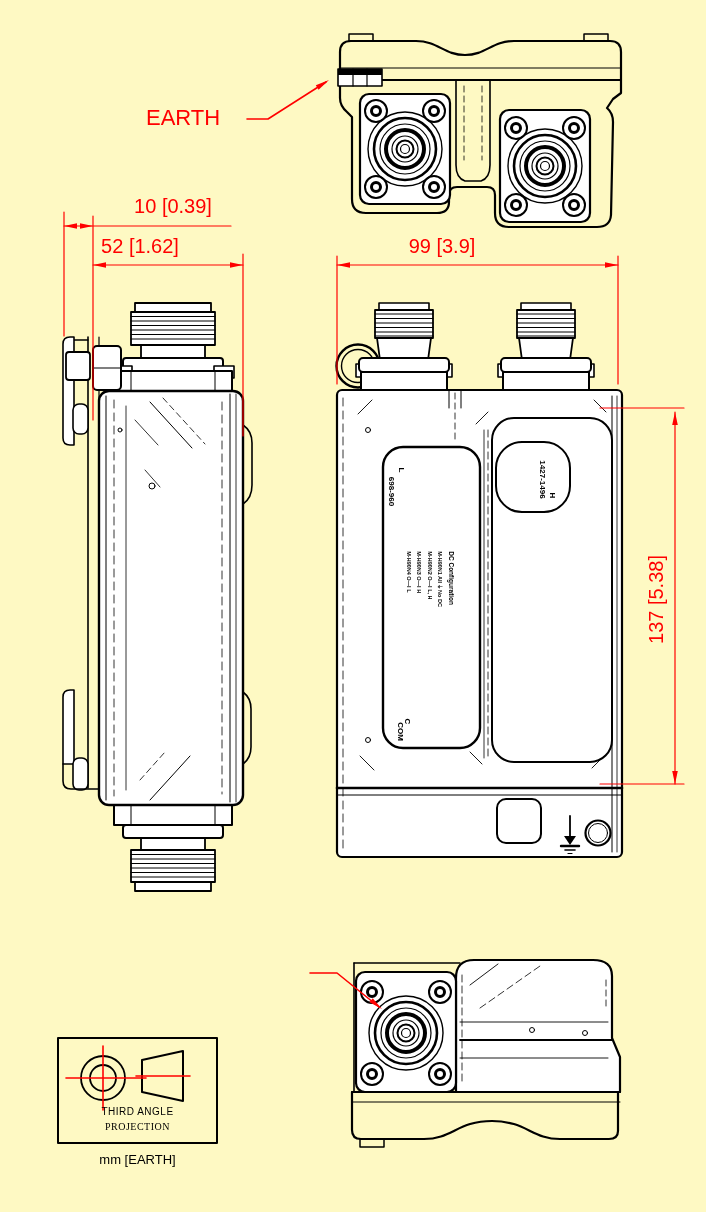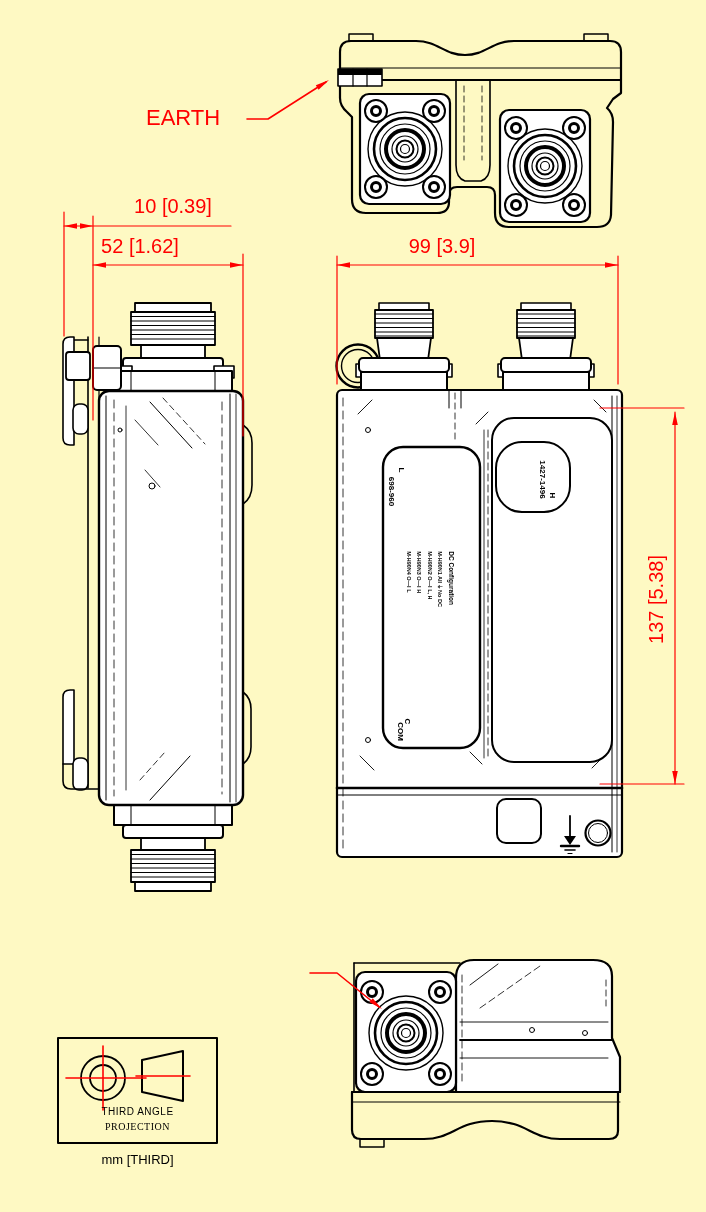--- a/index.html
+++ b/index.html
@@ -338,15 +338,15 @@
   <div class="t dc rotcw" style="left:365px; top:590px; width:130px;">
     <div class="dct">DC Configuration</div>
     <div>M-H90N1  All ⏚  No DC</div>
     <div>M-H90N2  O—I  L, H</div>
     <div>M-H90N3  O—I  H</div>
     <div>M-H90N4  O—I  L</div>
   </div>
 
   <div class="t black proj center" style="left:62px; top:1106px; width:151px;">THIRD ANGLE</div>
   <div class="t black proj center" style="left:62px; top:1121px; width:151px;font-family:Liberation Serif, serif;">PROJECTION</div>
-  <div class="t black center" style="left:62px; top:1152px; width:151px; font-size:13px;">mm [THIRD]</div>
+  <div class="t black center" style="left:62px; top:1152px; width:151px; font-size:13px;">mm [EARTH]</div>
 
 </div>
 
 </body></html>

